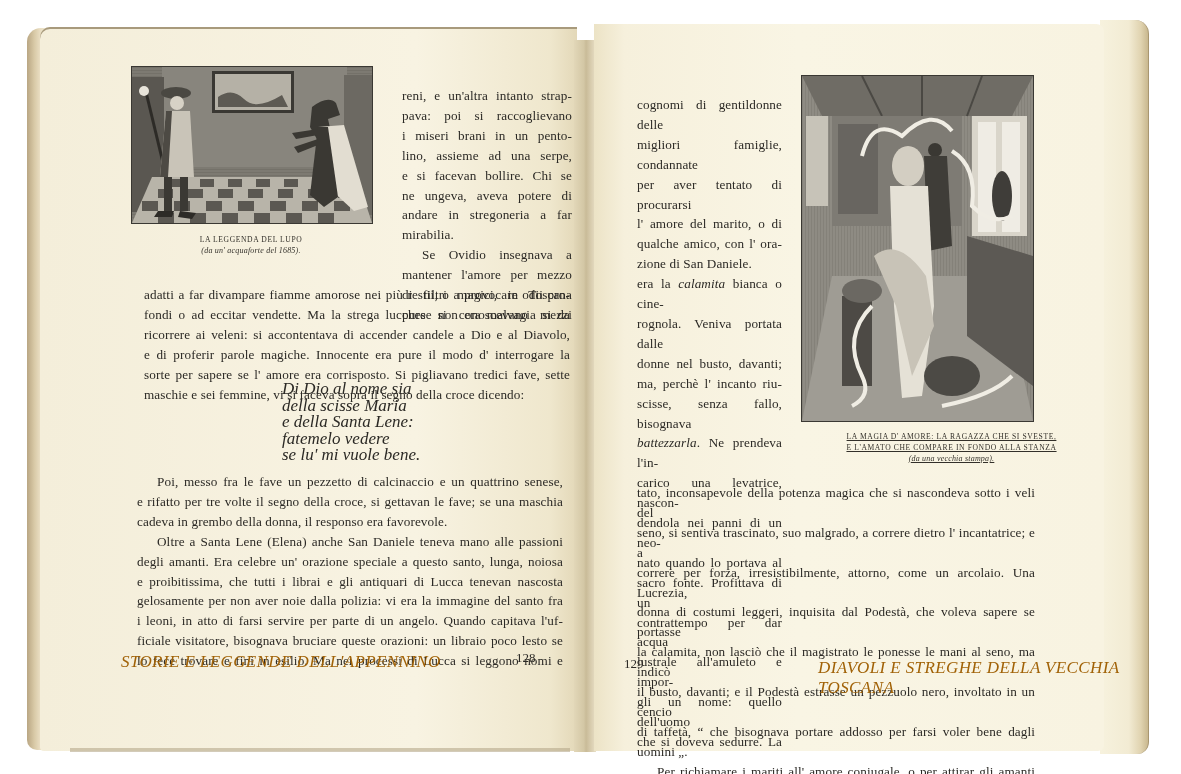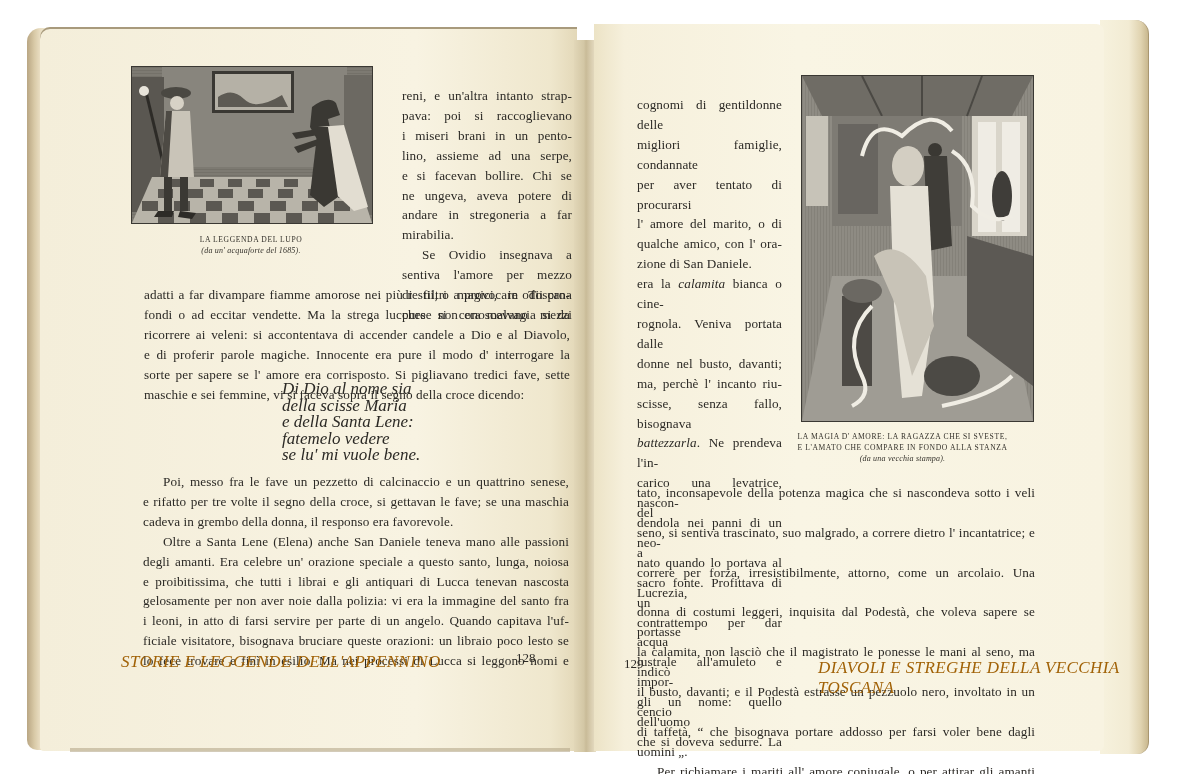--- a/index.html
+++ b/index.html
@@ -123,21 +123,21 @@
 <div class="txt" style="left:380px;top:86px;width:170px;margin-left:22px;">
   <p>reni, e un'altra intanto strap-</p>
   <p>pava: poi si raccoglievano</p>
   <p>i miseri brani in un pento-</p>
   <p>lino, assieme ad una serpe,</p>
   <p>e si facevan bollire. Chi se</p>
   <p>ne ungeva, aveva potere di</p>
   <p>andare in stregoneria a far</p>
   <p class="endp">mirabilia.</p>
   <p class="ind">Se Ovidio insegnava a</p>
-  <p>sentiva l'amore per mezzo</p>
+  <p>mantener l'amore per mezzo</p>
   <p>di filtri magici, in Toscana</p>
   <p>pure si conoscevano mezzi</p>
 </div>
 
 <div class="txt" style="left:144px;top:285px;width:426px;">
   <p>adatti a far divampare fiamme amorose nei più restii, o a provocare odii pro-</p>
   <p>fondi o ad eccitar vendette. Ma la strega lucchese non era malvagia si da</p>
   <p>ricorrere ai veleni: si accontentava di accender candele a Dio e al Diavolo,</p>
   <p>e di proferir parole magiche. Innocente era pure il modo d' interrogare la</p>
   <p>sorte per sapere se l' amore era corrisposto. Si pigliavano tredici fave, sette</p>
@@ -145,21 +145,21 @@
 </div>
 
 <div class="poem">
   <div>Di Dio al nome sia</div>
   <div>della scisse Maria</div>
   <div>e della Santa Lene:</div>
   <div>fatemelo vedere</div>
   <div>se lu' mi vuole bene.</div>
 </div>
 
-<div class="txt" style="left:143px;top:472px;width:426px;">
+<div class="txt" style="left:137px;top:472px;width:426px;">
   <p class="ind">Poi, messo fra le fave un pezzetto di calcinaccio e un quattrino senese,</p>
   <p>e rifatto per tre volte il segno della croce, si gettavan le fave; se una maschia</p>
   <p class="endp">cadeva in grembo della donna, il responso era favorevole.</p>
   <p class="ind">Oltre a Santa Lene (Elena) anche San Daniele teneva mano alle passioni</p>
   <p>degli amanti. Era celebre un' orazione speciale a questo santo, lunga, noiosa</p>
   <p>e proibitissima, che tutti i librai e gli antiquari di Lucca tenevan nascosta</p>
   <p>gelosamente per non aver noie dalla polizia: vi era la immagine del santo fra</p>
   <p>i leoni, in atto di farsi servire per parte di un angelo. Quando capitava l'uf-</p>
   <p>ficiale visitatore, bisognava bruciare queste orazioni: un libraio poco lesto se</p>
   <p>lo fece trovare e finì in esilio. Ma nei processi di Lucca si leggono nomi e</p>
@@ -233,21 +233,21 @@
     <ellipse cx="60" cy="215" rx="20" ry="12" fill="#6b6862"></ellipse>
 
     <ellipse cx="150" cy="300" rx="28" ry="20" fill="#4c4a45"></ellipse>
 
     <path d="M60 80 Q70 40 100 60 Q130 30 150 55" fill="none" stroke="#f0ede4" stroke-width="4"></path>
     <path d="M150 75 Q175 90 170 130 Q190 150 210 140" fill="none" stroke="#f0ede4" stroke-width="4"></path>
     <path d="M70 230 Q40 260 60 300 Q70 320 50 330" fill="none" stroke="#f0ede4" stroke-width="4"></path>
     <path d="M140 330 Q190 320 210 300" fill="none" stroke="#f0ede4" stroke-width="4"></path>
   </svg>
 </div>
-<div class="caption" style="left:780px;top:431px;width:245px;">
+<div class="caption" style="left:829px;top:431px;width:245px;text-decoration:underline;">
   <div>LA MAGIA D' AMORE: LA RAGAZZA CHE SI SVESTE,</div>
   <div>E L'AMATO CHE COMPARE IN FONDO ALLA STANZA</div>
   <div class="sub">(da una vecchia stampa).</div>
 </div>
 
 <div class="txt" style="left:637px;top:483px;width:398px;">
   <p>tato, inconsapevole della potenza magica che si nascondeva sotto i veli del</p>
   <p>seno, si sentiva trascinato, suo malgrado, a correre dietro l' incantatrice; e a</p>
   <p>correre per forza, irresistibilmente, attorno, come un arcolaio. Una Lucrezia,</p>
   <p>donna di costumi leggeri, inquisita dal Podestà, che voleva sapere se portasse</p>

